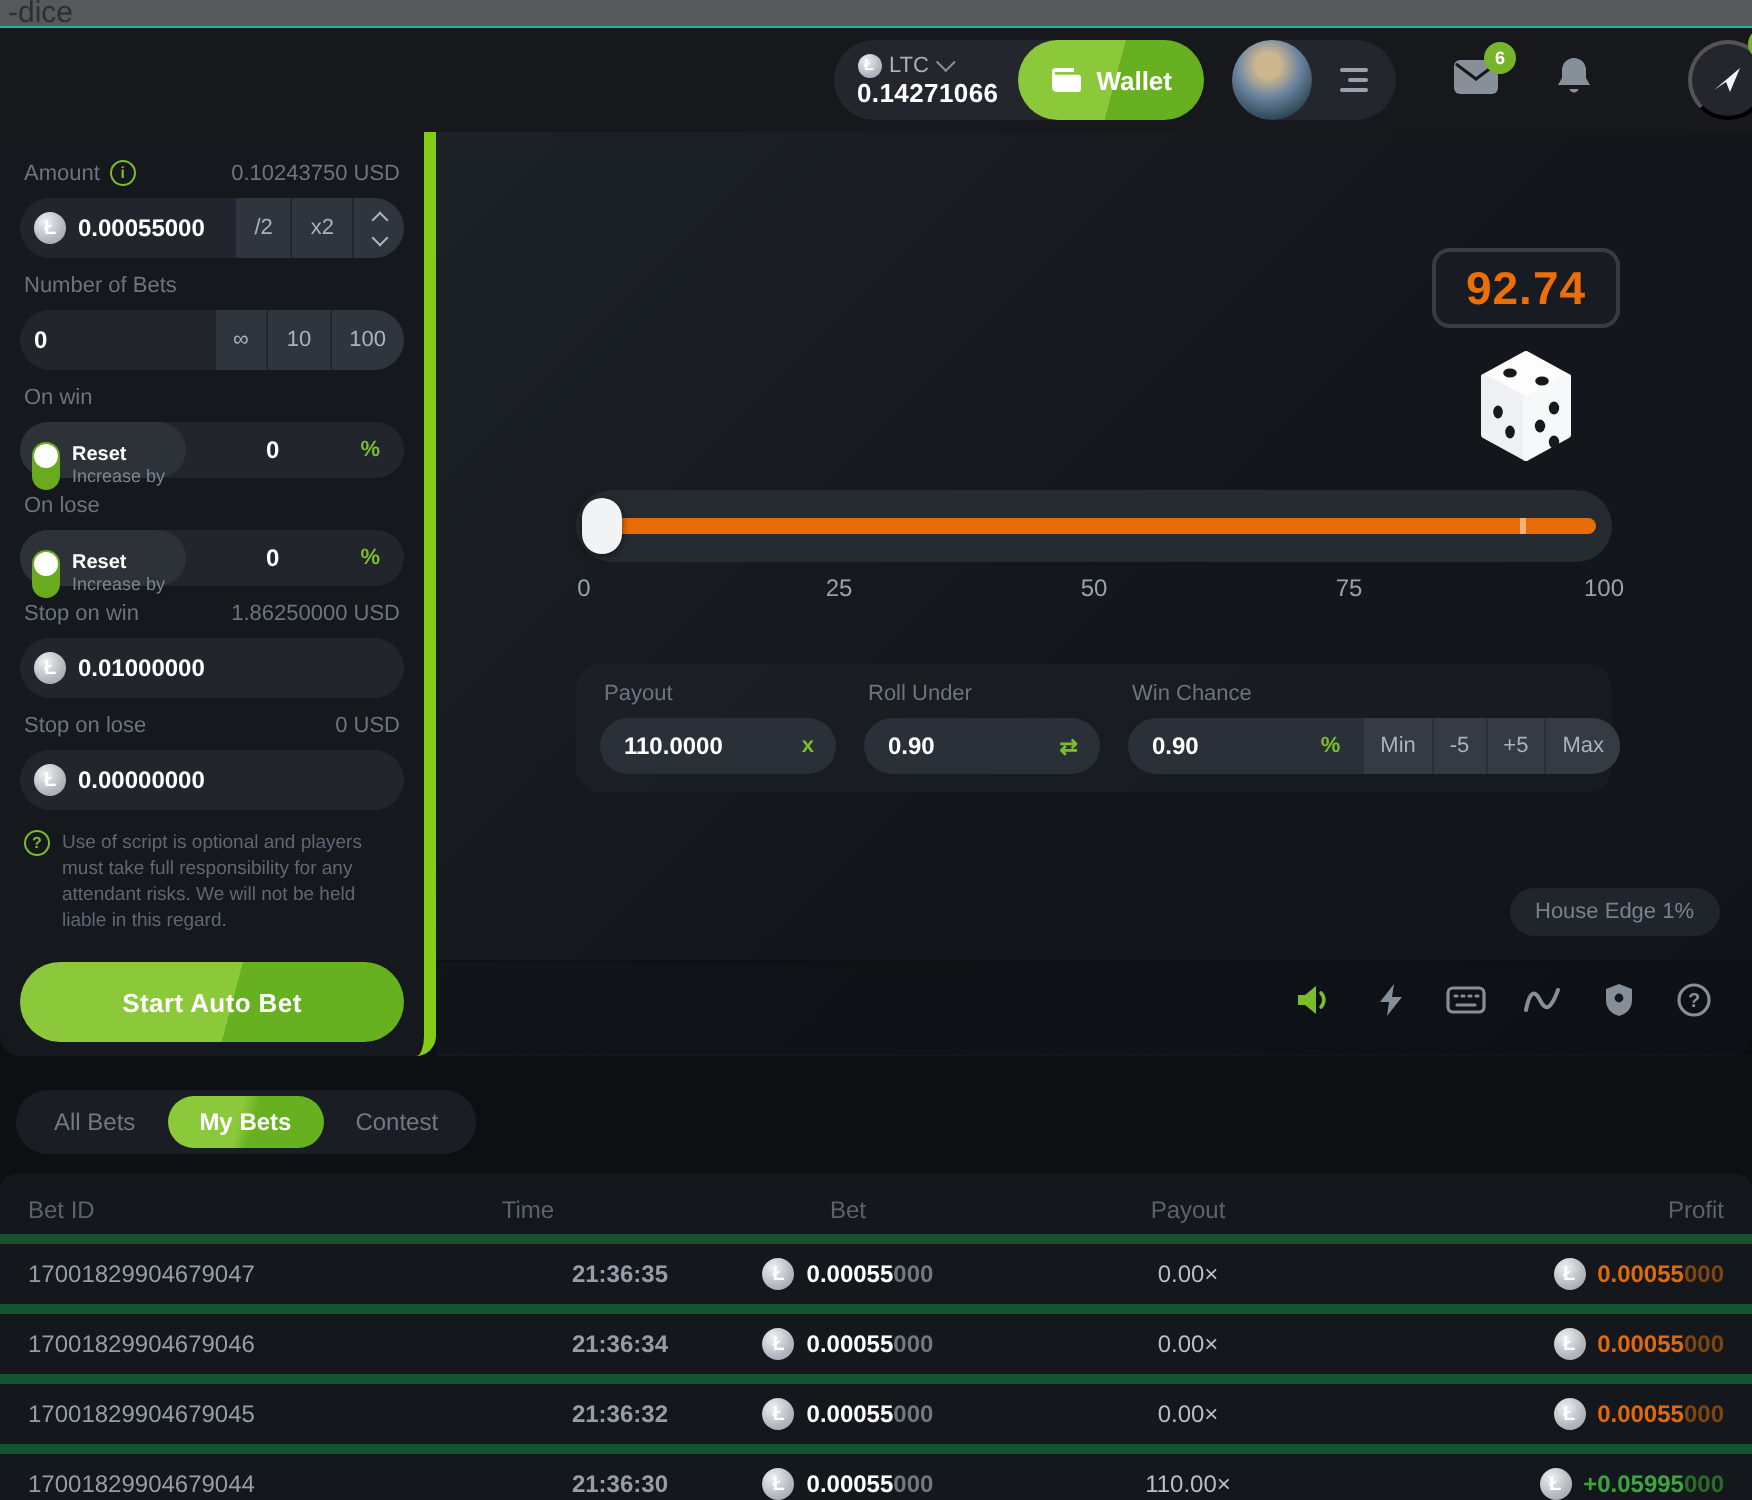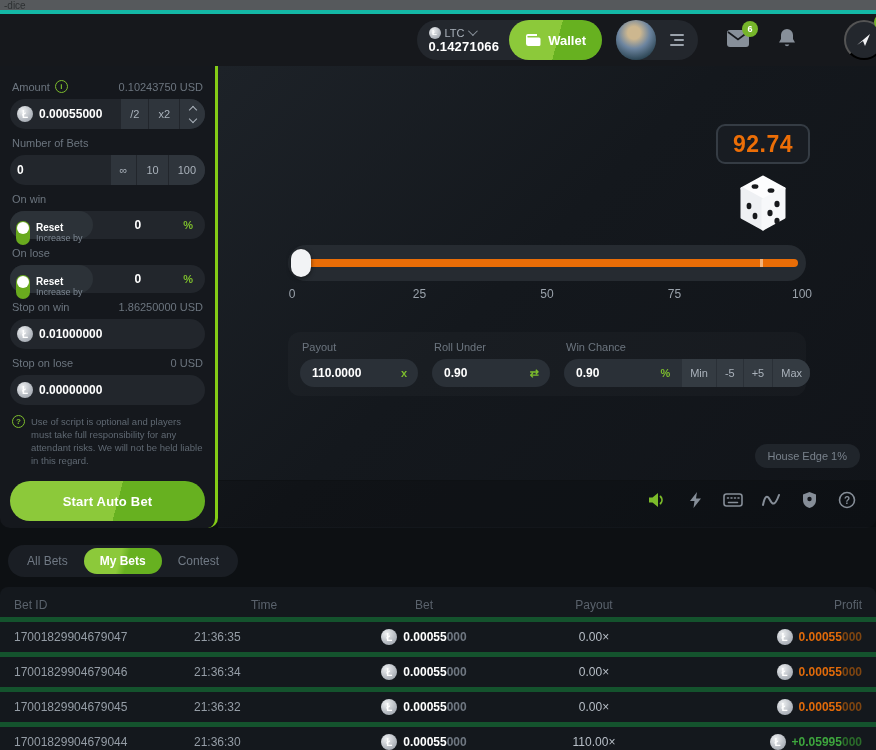--- a/index.html
+++ b/index.html
@@ -1,21 +1,21 @@
 <!DOCTYPE html>
 <html><head>
 <meta charset="utf-8">
 <style>
   * { margin:0; padding:0; box-sizing:border-box; }
   html,body { width:876px; height:750px; overflow:hidden; background:#0d1013;
     font-family:"Liberation Sans", sans-serif; -webkit-font-smoothing:antialiased; }
 
   
   .titlebar { height:14px; background:#56595c; display:flex; align-items:center;
-    padding-left:4px; font-size:10px; color:#2d3032; border-bottom:4px solid #14b8a6; }
+    padding-left:4px; font-size:15px; color:#2d3032; border-bottom:1px solid #14b8a6; }
 
   
   .navbar { height:52px; background:#16181c; display:flex; align-items:center;
     justify-content:flex-end; padding-right:0; }
   .pill { background:#23272d; border-radius:22px; display:flex; align-items:center; }
   .currency-pill { height:40px; padding-left:12px; }
   .currency-info { display:flex; flex-direction:column; padding-right:10px; }
   .currency-row { display:flex; align-items:center; gap:4px; font-size:11px; color:#a9b1ba; }
   .coin { border-radius:50%; background:radial-gradient(circle at 35% 30%, #eef0f2, #b4b9c0 60%, #979da6);
     color:#fff; font-weight:bold; display:flex; align-items:center; justify-content:center; flex:0 0 auto; }
@@ -35,21 +35,21 @@
   .burger i:nth-child(1){width:14px}.burger i:nth-child(2){width:10px}.burger i:nth-child(3){width:14px}
   .icon-btn { position:relative; margin-left:28px; background:none; border:none; cursor:pointer; }
   .badge { position:absolute; top:-8px; right:-8px; min-width:16px; height:16px; border-radius:9px;
     background:#76b52a; color:#fff; font-size:9px; font-weight:bold; display:flex;
     align-items:center; justify-content:center; padding:0 3px; }
   .chat-btn { width:40px; height:40px; border-radius:50%; background:#23272d; margin-left:48px;
     margin-right:-8px; display:flex; align-items:center; justify-content:center; position:relative; }
 
   
   .card { display:flex; height:462px; }
-  .bet-panel { width:218px; background:#15181d; border-right:3px solid #84cc16;
+  .bet-panel { width:218px; background:#15181d; border-right:6px solid #84cc16;
     padding:9px 10px; border-radius:0 0 10px 10px; }
   .lbl-row { display:flex; justify-content:space-between; align-items:center; margin:5px 2px 6px; }
   .lbl { font-size:11px; color:#6c757f; display:flex; align-items:center; gap:5px; }
   .lbl-val { font-size:11px; color:#6c757f;text-align:center; }
   .oicon { width:13px; height:13px; border-radius:50%; border:1.3px solid #7dbd2d; color:#7dbd2d;
     font-size:8px; font-weight:bold; display:inline-flex; align-items:center; justify-content:center; flex:0 0 auto;}
   .inp { height:30px; background:#22262c; border-radius:15px; display:flex; align-items:center;
     overflow:hidden; margin-bottom:8px; }
   .inp .val { flex:1; display:flex; align-items:center; gap:6px; padding-left:7px;
     font-size:12px; font-weight:bold; color:#fff; }
@@ -116,21 +116,21 @@
   .tabs { display:inline-flex; background:#1a1e24; border-radius:17px; padding:3px; }
   .tab { border:none; background:none; color:#707984; font-size:12px; padding:6px 16px;
     border-radius:14px; cursor:pointer; font-family:inherit; }
   .tab.active { background:linear-gradient(105deg,#8cc93a 45%,#67b120 55%); color:#fff; font-weight:bold; }
   .bets-table { margin-top:10px; background:#14181d; border-radius:8px 8px 0 0; }
   .trow { display:grid; grid-template-columns:180px 140px 180px 160px 188px;
     align-items:center; padding:0 14px; height:35px; font-size:12px; }
   .trow.head { height:30px; font-size:12px; color:#5a626c; padding-top:6px; }
   .trow + .trow { border-top:5px solid #14532d; }
   .c-id { color:#959da6; }
-  .c-time { text-align:left; color:#959da6; }
+  .c-time { text-align:right; color:#959da6;font-weight:bold; }
   .c-bet { display:flex; justify-content:center; align-items:center; gap:6px; }
   .c-pay { text-align:center; color:#b8bfc7; }
   .c-profit { display:flex; justify-content:flex-end; align-items:center; gap:6px; }
   .amt-main { font-weight:bold; color:#fff; } .amt-sub { color:#6f7781; font-weight:bold; }
   .loss .p-main { color:#e06a0a; font-weight:bold; } .loss .p-sub { color:#7e4511; font-weight:bold; }
   .win  .p-main { color:#3da53d; font-weight:bold; } .win  .p-sub { color:#2a6b2a; font-weight:bold; }
   .thead-r { text-align:right; } .thead-c { text-align:center; }
 </style>
 </head>
 <body>

